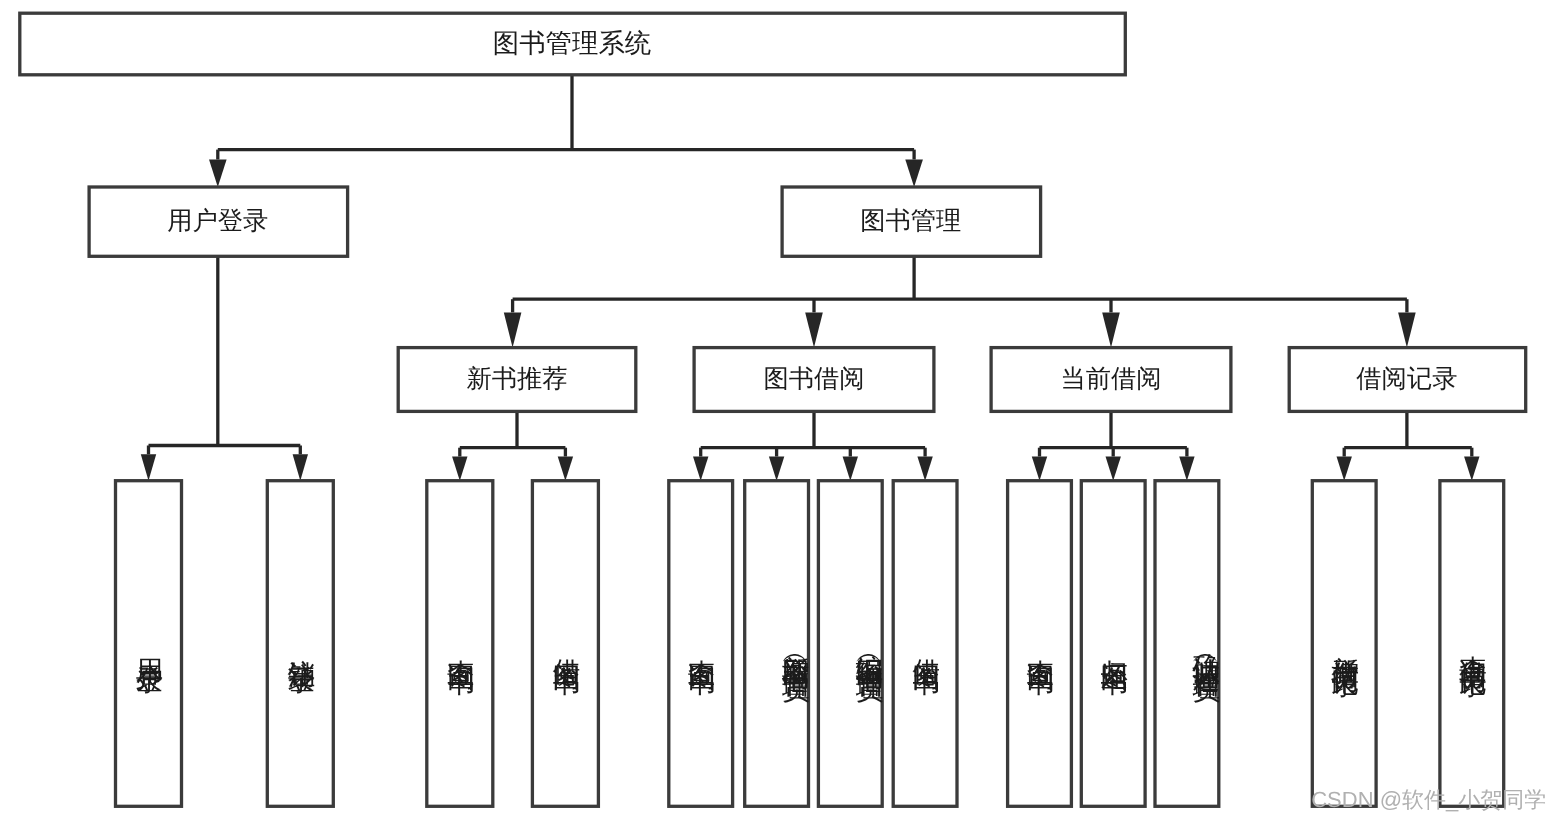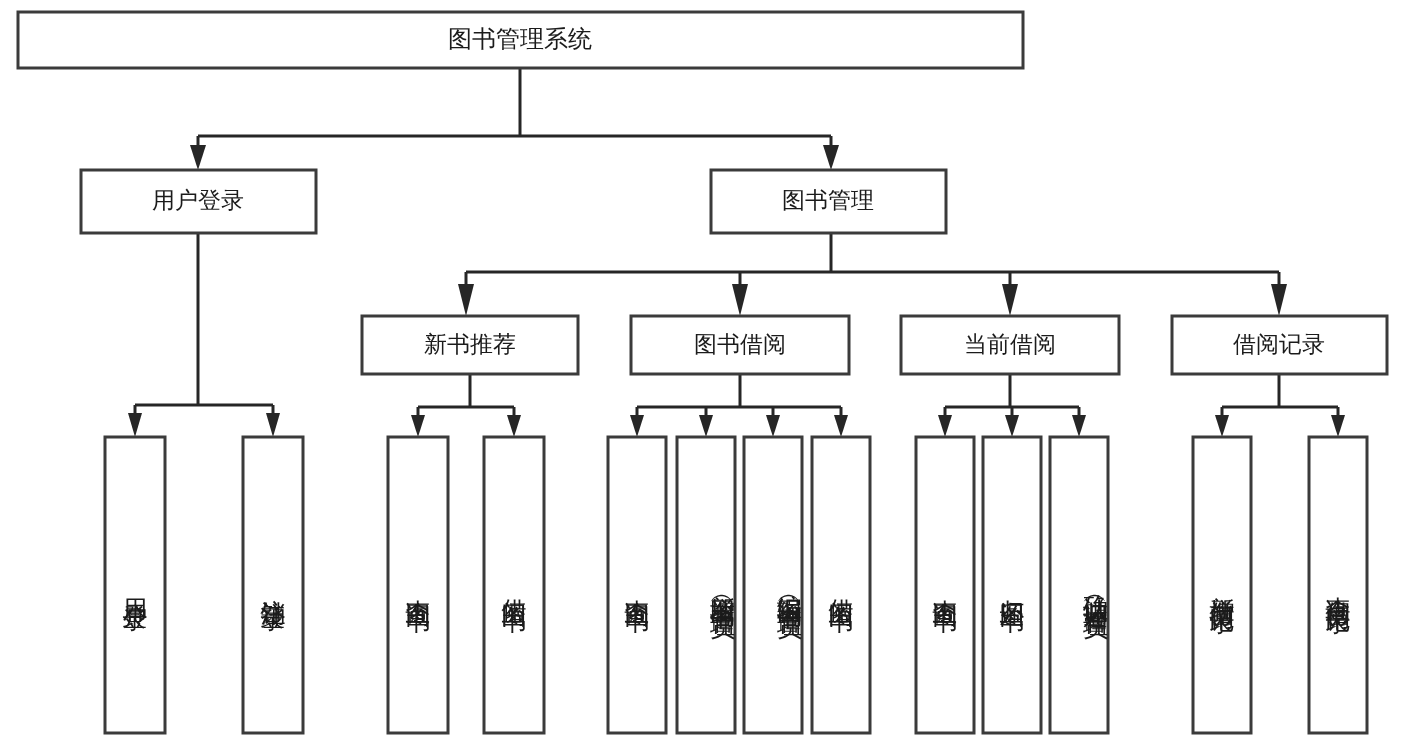--- a/index.html
+++ b/index.html
@@ -210,14 +210,15 @@
   <div class="leaf-label" style="left:744px; top:437px; width:58px; height:296px; align-items:flex-start; padding-top:6px; box-sizing:border-box;">编辑图书（管理员）</div>
   <div class="leaf-label" style="left:812px; top:437px; width:58px; height:296px;">借阅图书</div>
 
   <div class="leaf-label" style="left:916px; top:437px; width:58px; height:296px;">查询图书</div>
   <div class="leaf-label" style="left:983px; top:437px; width:58px; height:296px;">归还图书</div>
   <div class="leaf-label" style="left:1050px; top:437px; width:58px; height:296px; align-items:flex-start; padding-top:6px; box-sizing:border-box;">确认归还（管理员）</div>
 
   <div class="leaf-label" style="left:1193px; top:437px; width:58px; height:296px;">新增借阅记录</div>
   <div class="leaf-label" style="left:1309px; top:437px; width:58px; height:296px;">查询借阅记录</div>
 
+  <div class="watermark" style="left:1192px; top:714px;">CSDN @软件_小贺同学</div>
 
 </div>
 
 </body></html>

